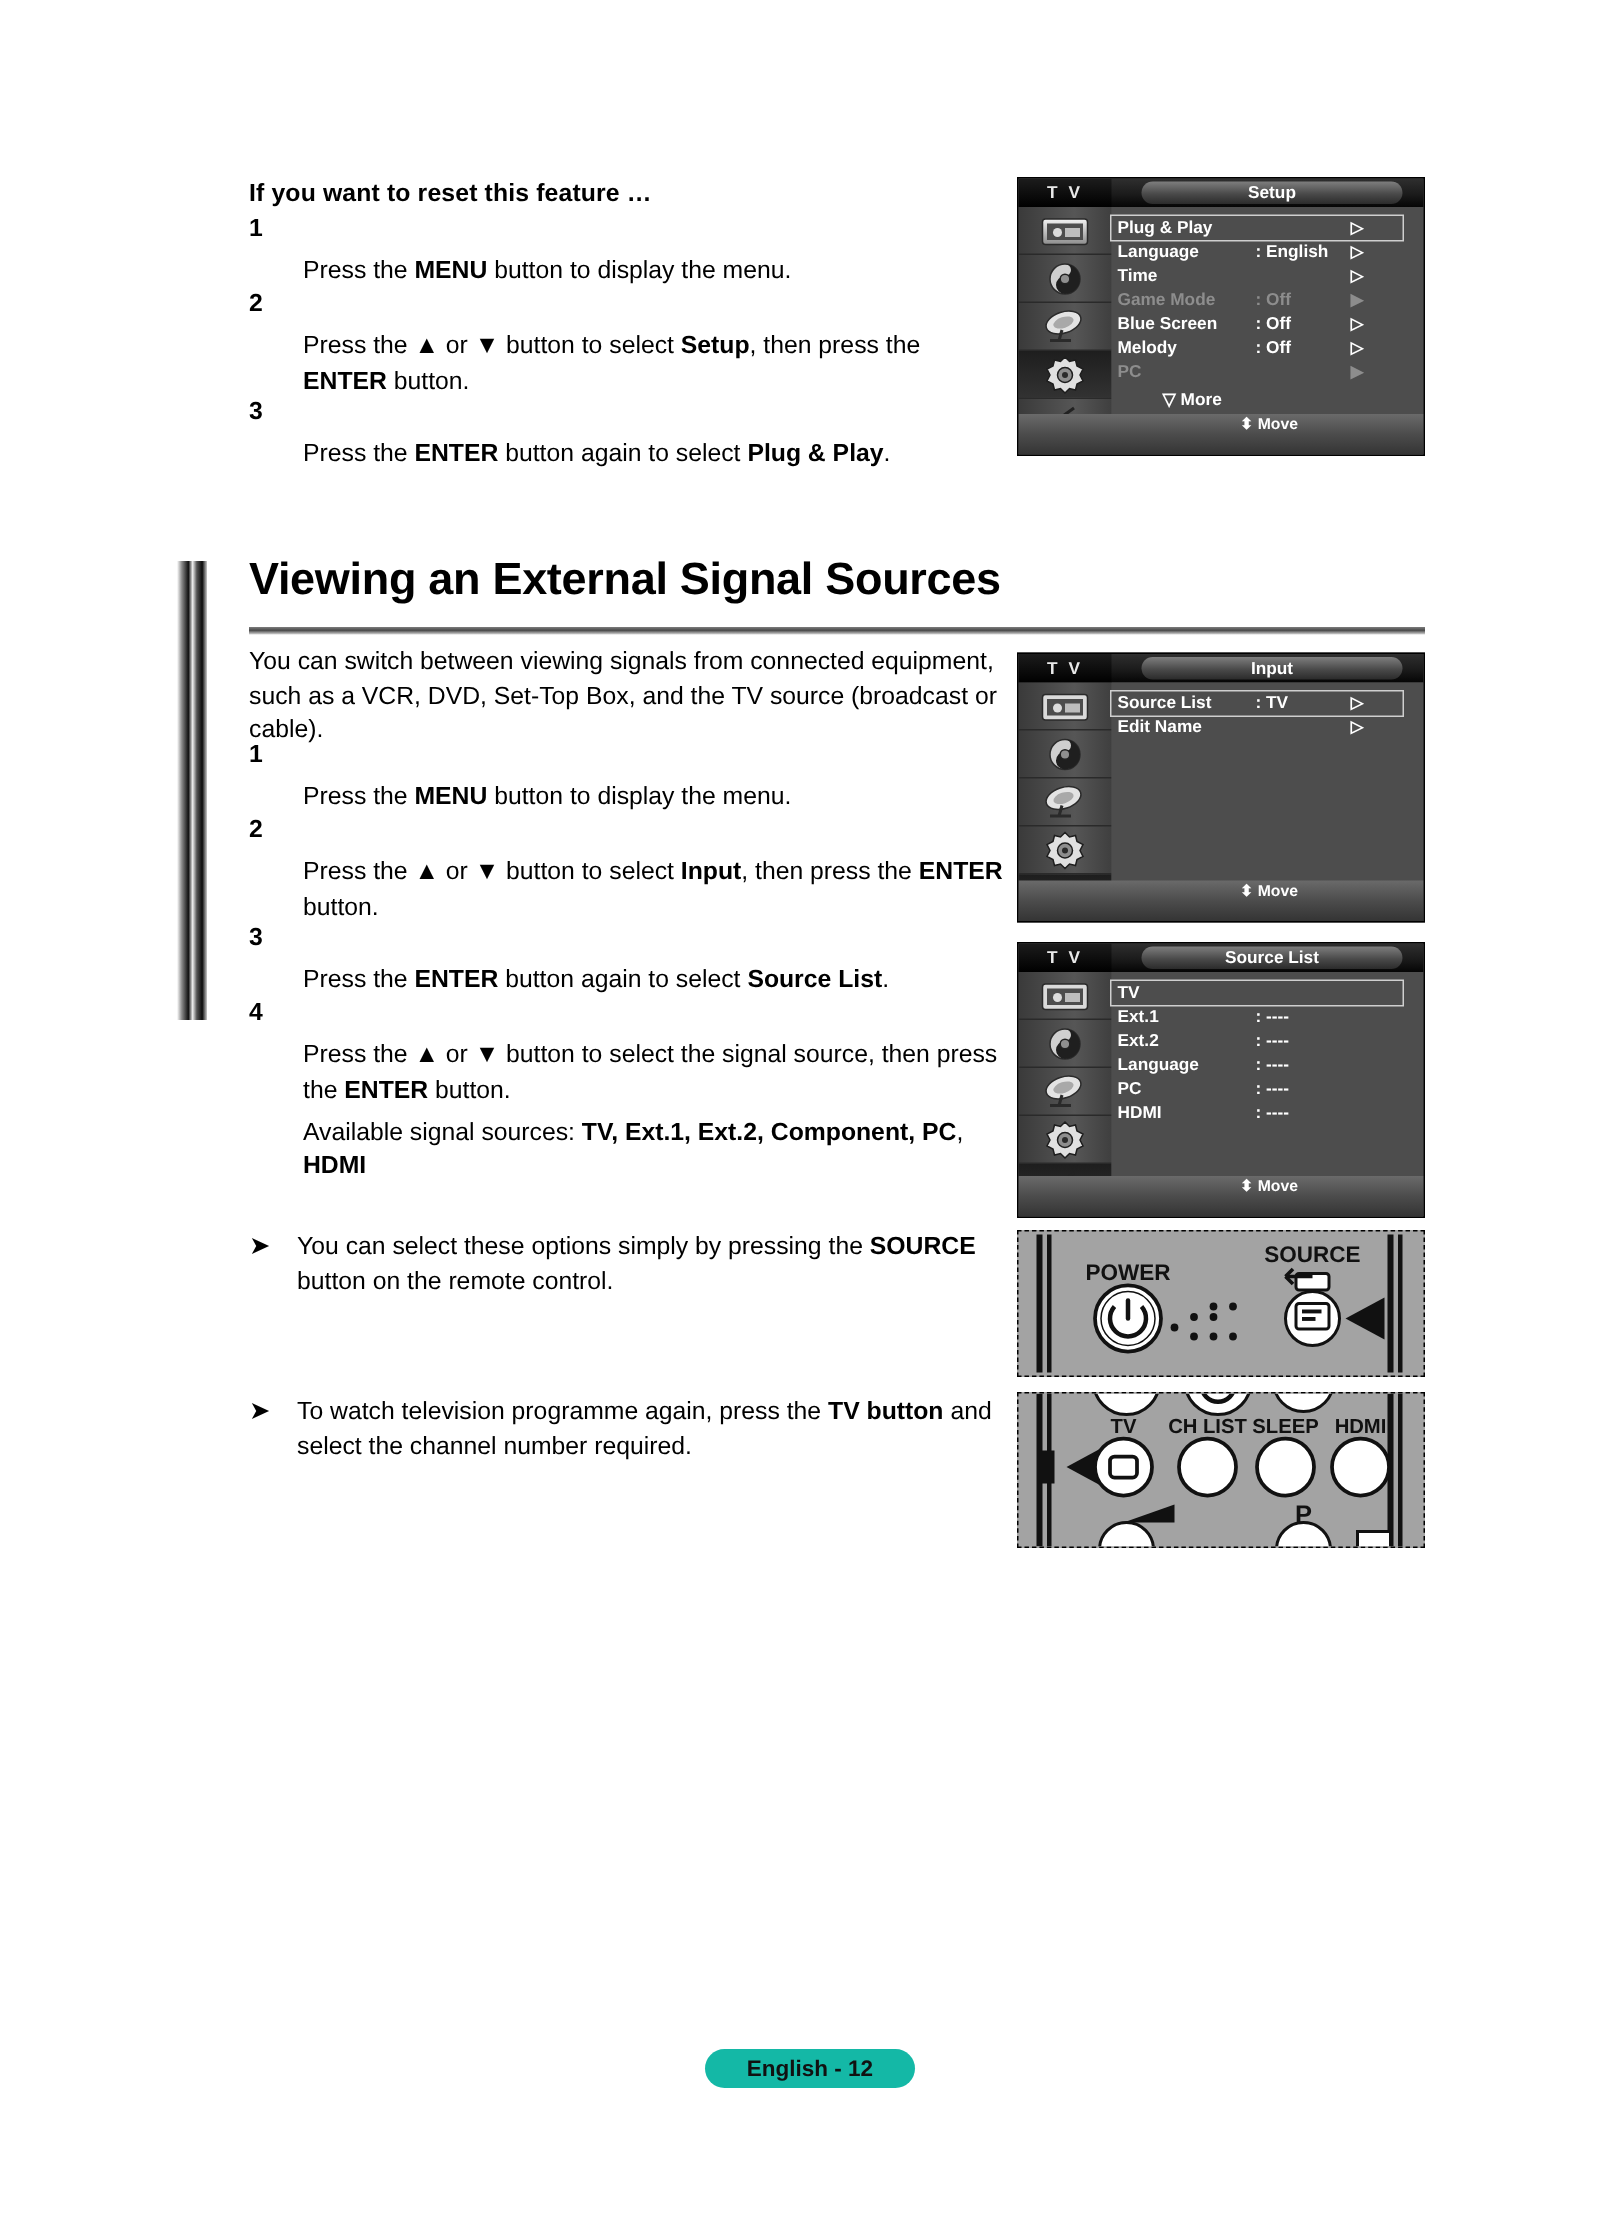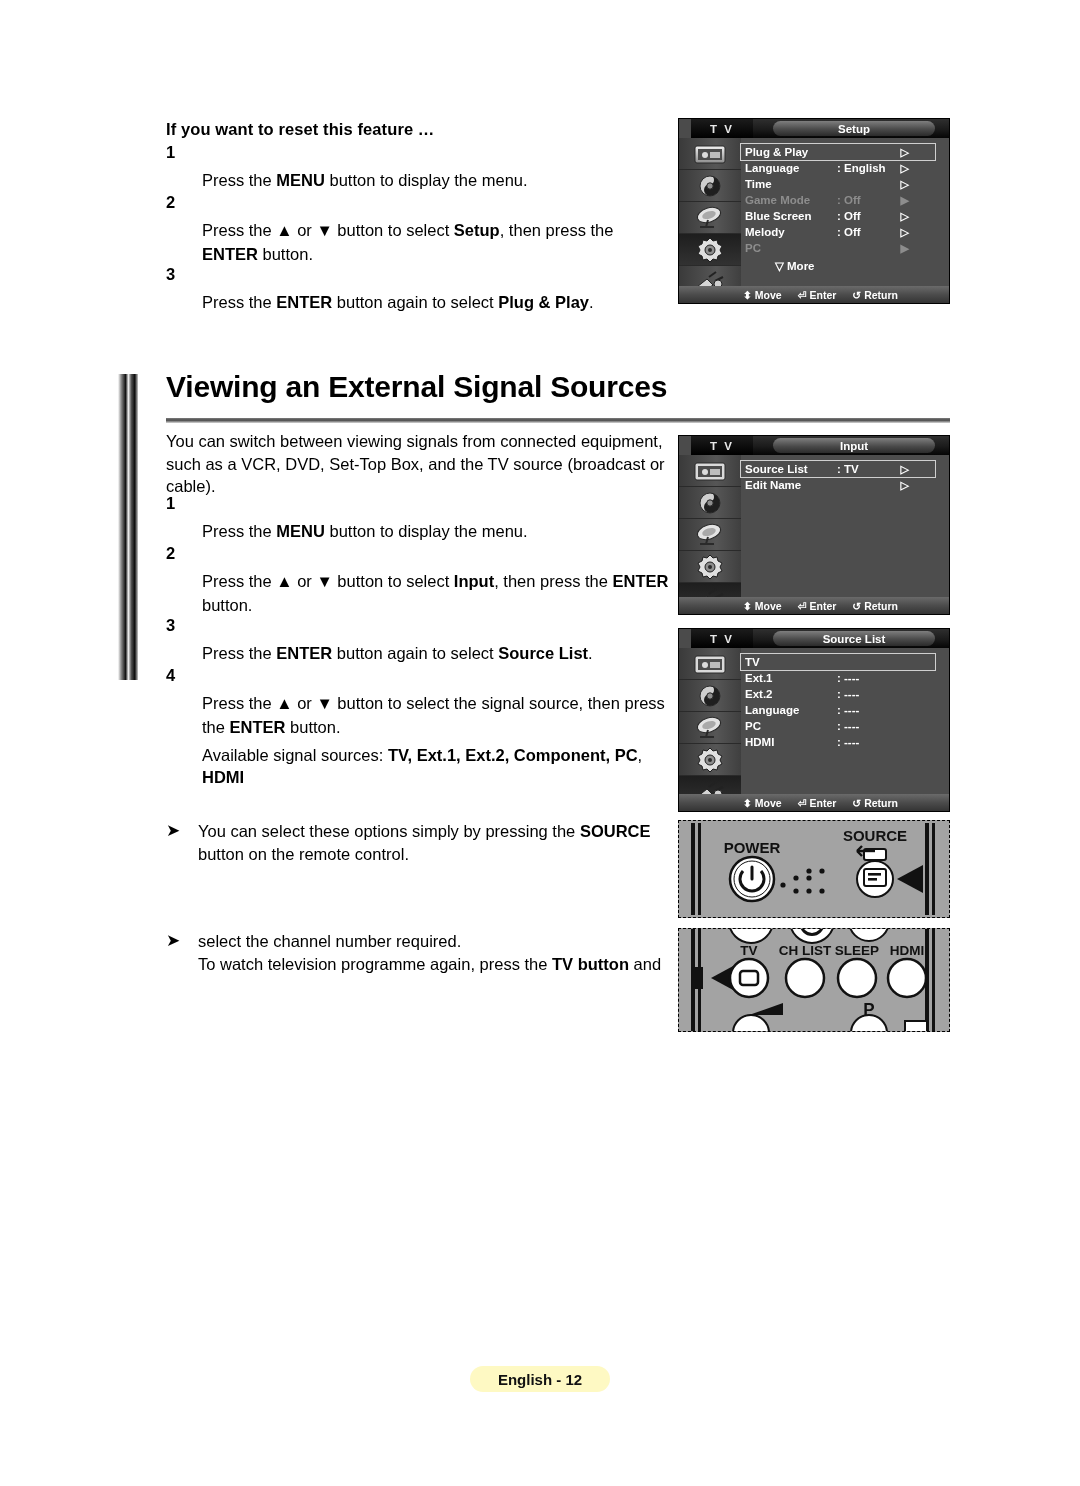--- a/index.html
+++ b/index.html
@@ -35,21 +35,21 @@
 
   
   .bullet{position:absolute;display:flex;width:510px;}
   .bullet .arrow{width:32px;flex:none;font-size:17px;line-height:1.35;}
   .bullet .btxt{font-size:16.5px;line-height:1.38;}
 
   
   .osd{position:absolute;border:1px solid #000;background:#4b4b4b;
        box-sizing:border-box;overflow:hidden;}
   .osd-title{height:19px;position:relative;
-             background:linear-gradient(180deg,#2f2f2f,#1b1b1b 55%,#050505);margin-left:12px;}
+             background:linear-gradient(180deg,#2f2f2f,#1b1b1b 55%,#050505);}
   .osd-title .tv{position:absolute;left:0;top:0;width:62px;height:19px;
        display:flex;align-items:center;justify-content:center;
        color:#e9e9e9;font-size:11.5px;font-weight:bold;letter-spacing:2px;
        background:linear-gradient(180deg,#1c1c1c,#000);}
   .osd-title .pill{position:absolute;left:82px;right:14px;top:2px;height:15px;
        border-radius:9px;background:linear-gradient(180deg,#7e7e7e,#4a4a4a 55%,#2b2b2b);
        display:flex;align-items:center;justify-content:center;
        color:#fff;font-size:11.5px;font-weight:bold;}
   .osd-body{position:absolute;left:0;right:0;top:19px;bottom:0;}
   .rail{position:absolute;left:0;top:0;width:62px;bottom:0;
@@ -62,33 +62,33 @@
   .row{position:relative;height:16px;margin:0 14px 0 0;padding-left:4px;
        display:flex;align-items:center;font-size:11.5px;font-weight:bold;
        color:#fff;}
   .row .lbl{width:92px;flex:none;}
   .row .val{width:70px;flex:none;}
   .row .arr{position:absolute;right:26px;top:1px;font-size:11px;line-height:14px;}
   .row.dim{color:#8d8d8d;}
   .row.hl{outline:1px solid #cfcfcf;outline-offset:0;}
   .morerow{font-size:11.5px;font-weight:bold;color:#fff;padding-left:34px;
            margin-top:3px;}
-  .osd-foot{position:absolute;left:0;right:0;bottom:0;height:17px;
+  .osd-foot{position:absolute;left:0;right:0;bottom:0;height:27px;
       background:linear-gradient(180deg,#6a6a6a,#4c4c4c 50%,#343434);
       display:flex;align-items:center;gap:16px;padding-left:64px;
-      color:#fff;font-size:10.5px;font-weight:bold;}
+      color:#fff;font-size:10.5px;font-weight:bold;flex-direction:column;}
   .osd-foot span.ic{margin-right:3px;}
 
   
   .remote{position:absolute;border:1px dashed #000;background:#a3a3a3;
           box-sizing:border-box;overflow:hidden;}
 
   
   .footer{position:absolute;left:470px;top:1366px;width:140px;height:26px;
-    border-radius:13px;background:#fef9c3;display:flex;align-items:center;
+    border-radius:13px;background:#14b8a6;display:flex;align-items:center;
     justify-content:center;font-size:15px;font-weight:bold;color:#111;}
 </style>
 </head>
 <body>
 
 <div class="page">
 
   <div class="t sec-title" style="left:166px;top:120px;">If you want to reset this feature …</div>
 
   <div class="steps" style="left:166px;top:143px;width:510px;">
@@ -394,22 +394,22 @@
     <div class="arrow">➤</div>
     <div class="btxt">
       <div>You can select these options simply by pressing the <b>SOURCE</b></div>
       <div>button on the remote control.</div>
     </div>
   </div>
 
   <div class="bullet" style="left:166px;top:930px;">
     <div class="arrow">➤</div>
     <div class="btxt">
+      <div>To watch television programme again, press the <b>TV button</b> and</div>
       <div>select the channel number required.</div>
-      <div>To watch television programme again, press the <b>TV button</b> and</div>
     </div>
   </div>
 
   <div class="remote" style="left:678px;top:820px;width:272px;height:98px;">
     <svg width="270" height="96" viewBox="0 0 270 96">
       <rect x="12" y="2" width="4" height="92" fill="#111"></rect>
       <rect x="19" y="2" width="3" height="92" fill="#111"></rect>
       <rect x="246" y="2" width="4" height="92" fill="#111"></rect>
       <rect x="253" y="2" width="3" height="92" fill="#111"></rect>
       <circle cx="73" cy="58" r="22" fill="#fff" stroke="#111" stroke-width="2.5"></circle>

